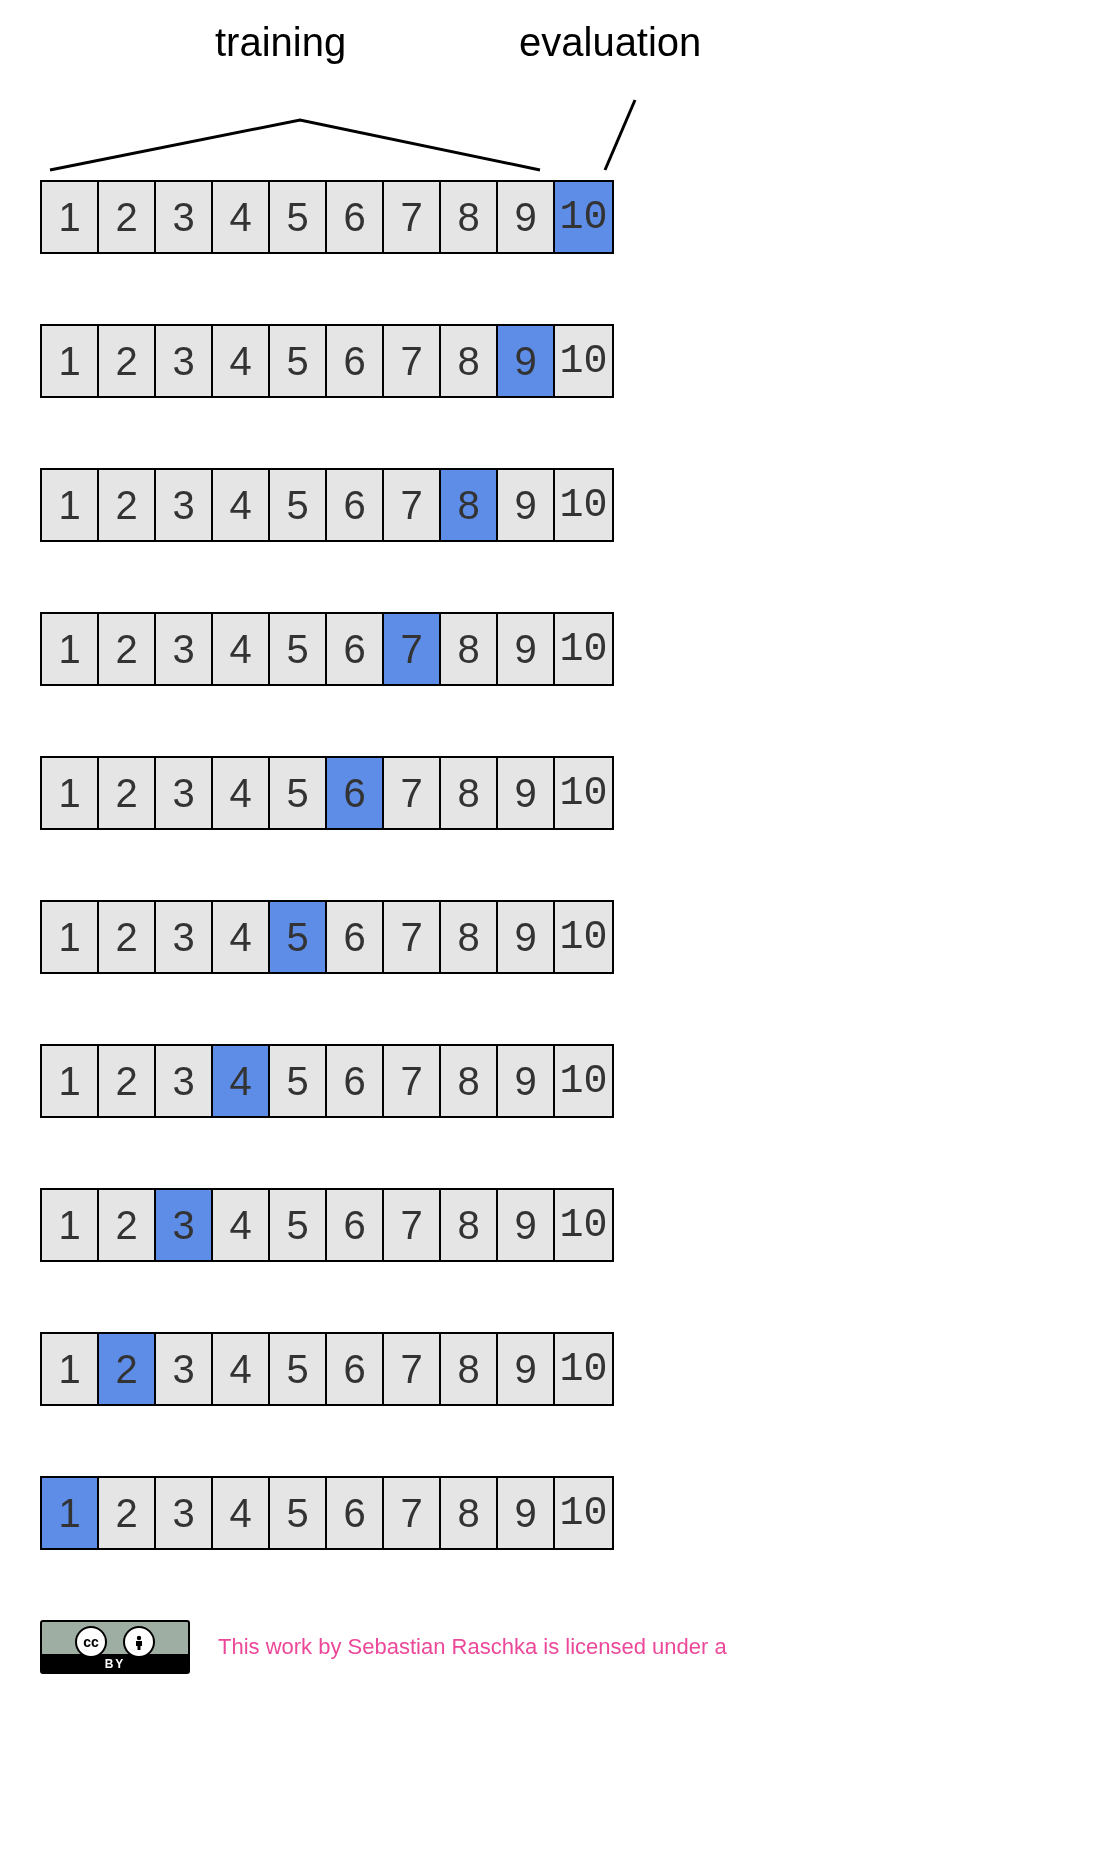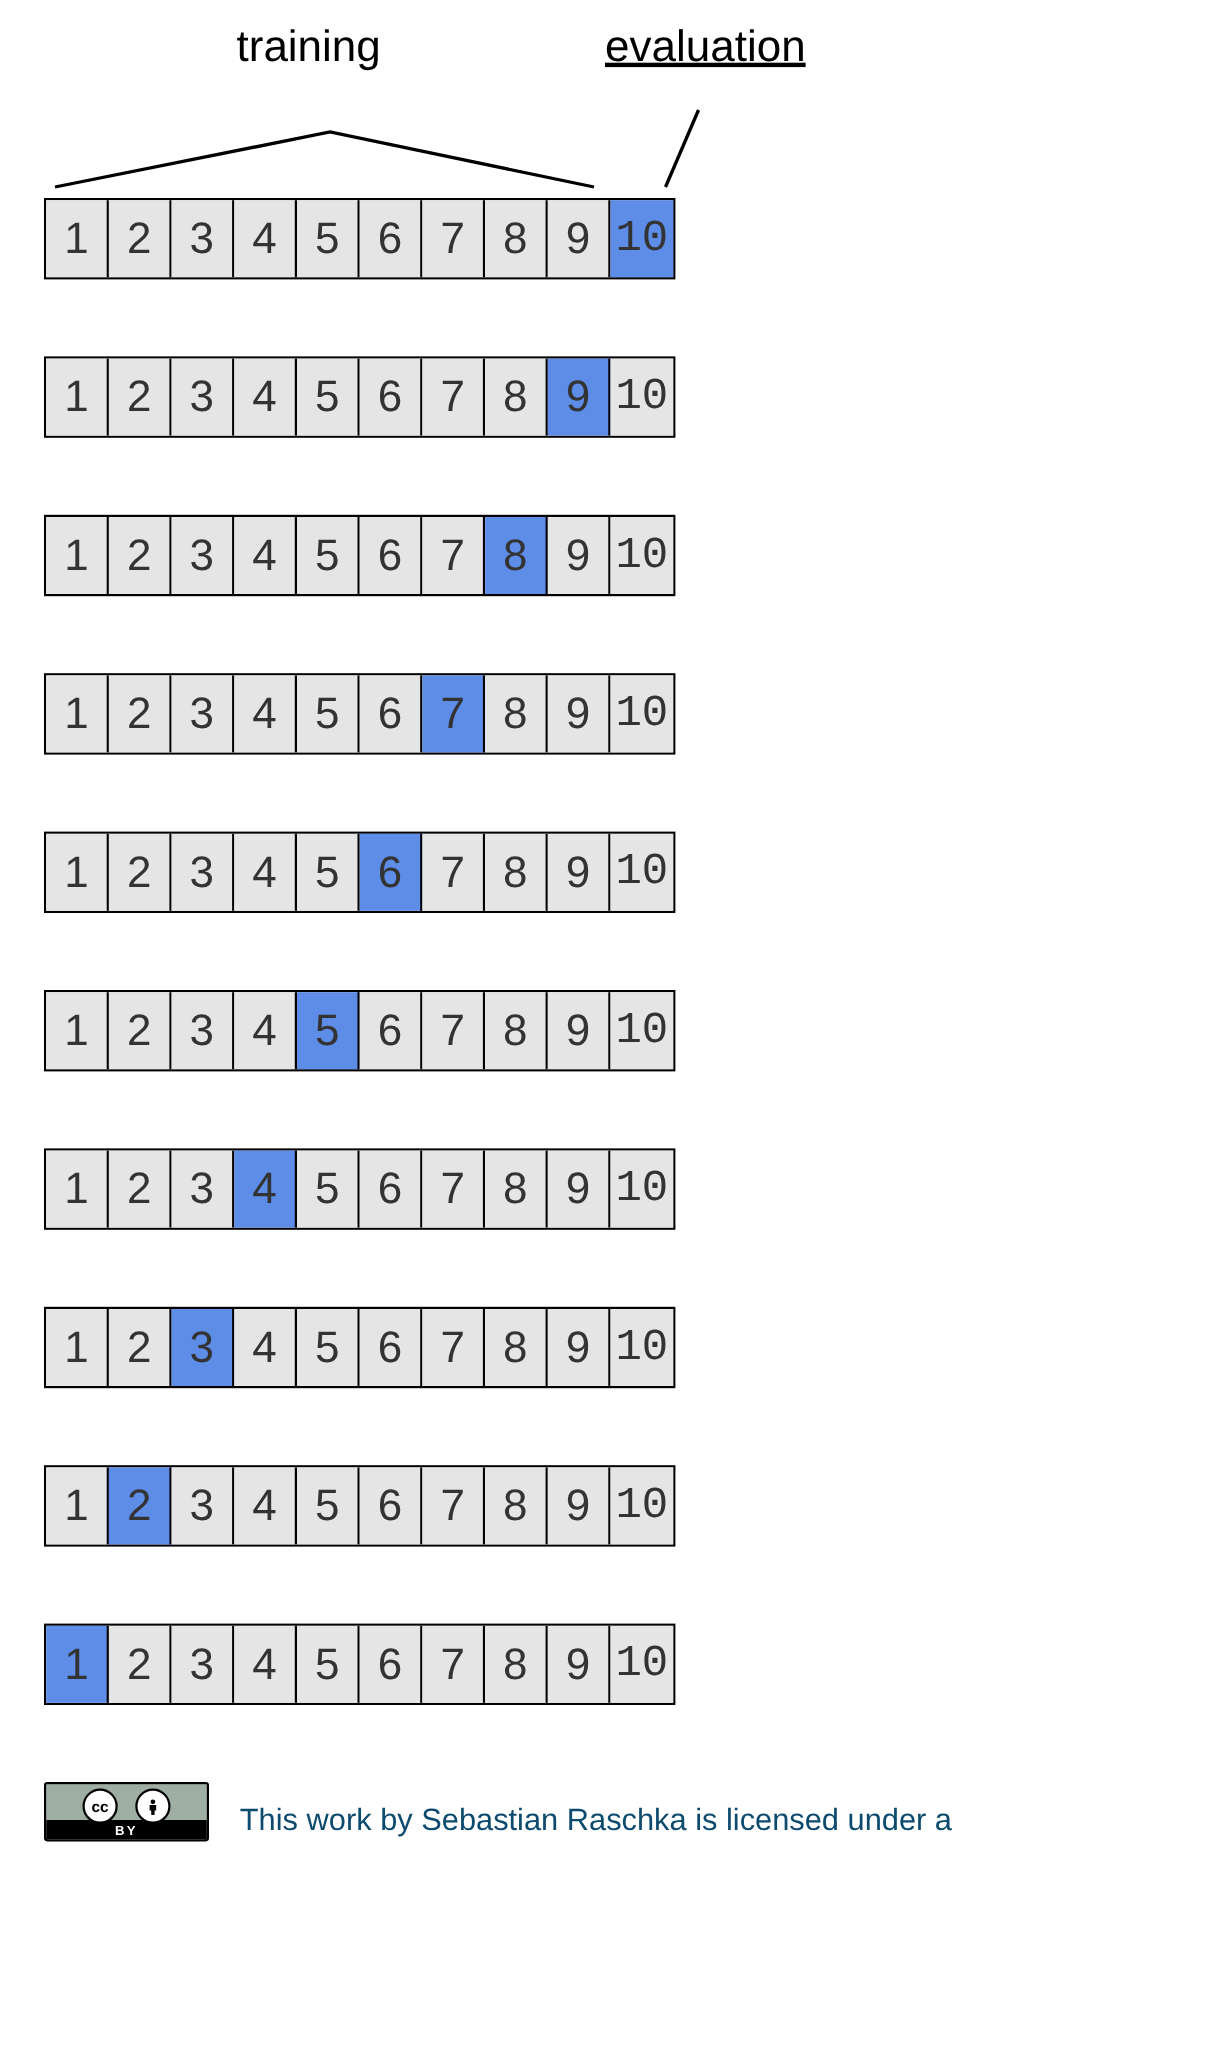--- a/index.html
+++ b/index.html
@@ -56,21 +56,21 @@
     font-family: Liberation Mono, monospace;
   }
   .cell.train {
     background: #e5e5e5;
   }
   .cell.eval {
     background: #5e8de8;
   }
   .credit-row {
     display: flex;
-    align-items: flex-end;
+    align-items: center;
     padding-left: 40px;
     gap: 28px;
     margin-top: 30px;
   }
   .cc-badge {
     width: 150px;
     height: 54px;
     background: linear-gradient(to bottom, #9faea3 0%, #9faea3 65%, #000 65%, #000 100%);
     border: 2px solid #000;
     border-radius: 3px;
@@ -101,33 +101,33 @@
     bottom: 1px;
     left: 0;
     right: 0;
     text-align: center;
     color: #fff;
     font-size: 12px;
     font-weight: bold;
     letter-spacing: 2px;
   }
   .credit-text {
-    font-size: 28px;
+    font-size: 22px;
     line-height: 1.35;
-    color: #0c4a6e;
+    color: #ec4899;
   }
 </style>
 </head>
 <body>
 
 <div class="canvas">
 
   <div class="labels">
     <div class="label" style="left:215px;">training</div>
-    <div class="label" style="left:550px;text-decoration:underline;">evaluation</div>
+    <div class="label" style="left:519px;">evaluation</div>
   </div>
 
   <svg class="bracket-svg" width="720" height="100" viewBox="0 0 720 100" style="margin-left:30px;">
 
     <path d="M 20 90 L 270 40 L 510 90" stroke="#000" stroke-width="3" fill="none"></path>
 
     <line x1="605" y1="20" x2="575" y2="90" stroke="#000" stroke-width="3"></line>
   </svg>
 
   <div class="rows" id="rows-container">

